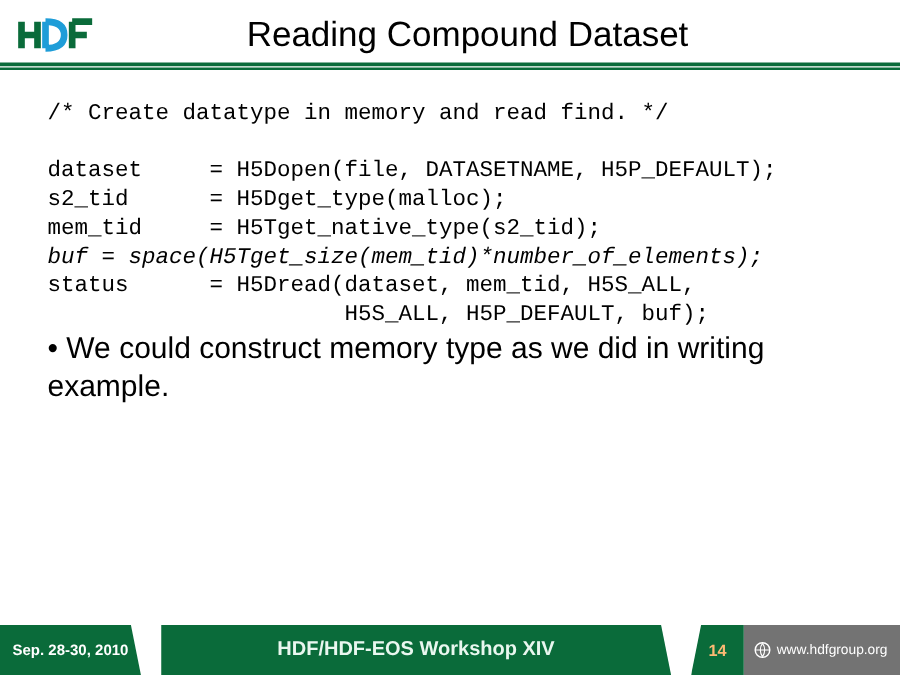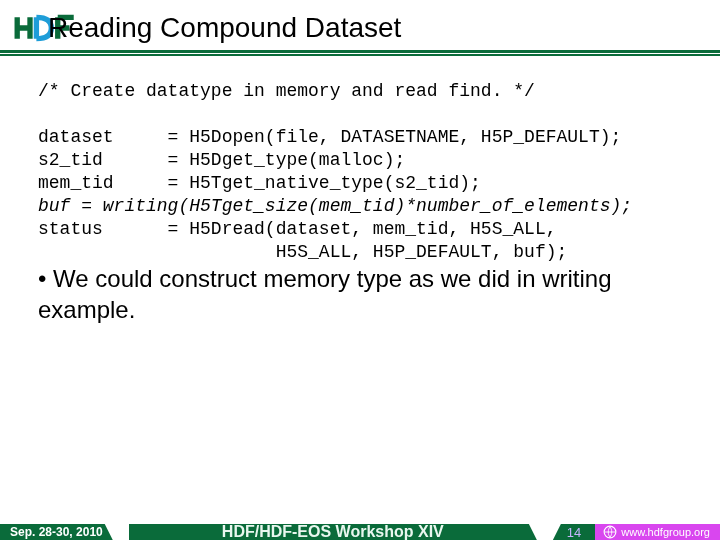--- a/index.html
+++ b/index.html
@@ -1,36 +1,36 @@
 <!DOCTYPE html>
 <html><head>
 <meta charset="utf-8">
 <style>
   * { margin: 0; padding: 0; box-sizing: border-box; }
   html, body { width: 720px; height: 540px; font-family: Arial, Helvetica, sans-serif; background: #fff; overflow: hidden; }
   .slide { width: 720px; height: 540px; position: relative; display: flex; flex-direction: column; }
   .header { display: flex; align-items: center; padding: 10px 20px 4px 14px; }
   .logo { display: flex; align-items: flex-start; }
   .logo svg { width: 64px; height: 36px; }
-  .title { flex: 1; text-align: left; font-size: 28px; font-weight: 400; color: #000; margin-left: -30px; }
+  .title { flex: 1; text-align: center; font-size: 28px; font-weight: 400; color: #000; margin-left: -30px; }
   .hr1 { height: 3px; background: #0a6b3a; margin: 0 0 1px 0; }
   .hr2 { height: 2px; background: #0a6b3a; margin: 0 0 16px 0; }
   .body { flex: 1; padding: 8px 38px 0 38px; }
   .code { font-family: "Courier New", Courier, monospace; font-size: 18px; line-height: 1.28; white-space: pre; color: #000; }
   .code .italic { font-style: italic; }
   .note-h { font-size: 19px; font-weight: 700; margin-top: 22px; margin-bottom: 14px; }
   .note-p { font-size: 24px; line-height: 1.28; margin-bottom: 14px; }
-  .footer { position: absolute; left: 0; right: 0; bottom: 0; height: 16px; display: flex; align-items: stretch; }
+  .footer { position: absolute; left: 0; right: 0; bottom: 0; height: 40px; display: flex; align-items: stretch; }
   .f-left, .f-right { background: #0a6b3a; color: #fff; font-size: 12px; font-weight: 700; display: flex; align-items: center; padding: 0 10px; min-width: 110px; }
   .f-left { border-top-right-radius: 6px; }
   .f-mid { flex: 1; background: #0a6b3a; color: #e9f7ef; font-size: 16px; font-weight: 700; display: flex; align-items: center; justify-content: center; margin: 0 16px; }
   .f-left, .f-mid { clip-path: polygon(0 0, calc(100% - 8px) 0, 100% 100%, 0 100%); }
   .f-right-wrap { display: flex; align-items: stretch; }
-  .f-num { background: #0a6b3a; color: #c4b5fd; font-size: 13px; font-weight: 400; display: flex; align-items: center; padding: 0 14px; clip-path: polygon(8px 0, 100% 0, 100% 100%, 0 100%); }
-  .f-logo { background: #d946ef; display: flex; align-items: center; padding: 0 10px 0 8px; color: #fff; font-size: 11px; }
+  .f-num { background: #0a6b3a; color: #fdba74; font-size: 13px; font-weight: 700; display: flex; align-items: center; padding: 0 14px; clip-path: polygon(8px 0, 100% 0, 100% 100%, 0 100%); }
+  .f-logo { background: #737373; display: flex; align-items: center; padding: 0 10px 0 8px; color: #fff; font-size: 11px; }
   .f-logo svg { width: 14px; height: 14px; margin-right: 4px; }
 </style>
 </head>
 <body>
 
 <div class="slide">
   <div class="header">
     <div class="logo">
       <svg viewBox="0 0 120 60">
         <path d="M6 10 L6 50 M6 30 L30 30 M30 10 L30 50" stroke="#0a6b3a" stroke-width="10" fill="none" stroke-linecap="butt"></path>
@@ -42,21 +42,21 @@
   </div>
   <div class="hr1"></div>
   <div class="hr2"></div>
 
   <div class="body">
     <div class="code"><span>/* Create datatype in memory and read find. */</span>
 
 <span>dataset     = H5Dopen(file, DATASETNAME, H5P_DEFAULT);</span>
 <span>s2_tid      = H5Dget_type(malloc);</span>
 <span>mem_tid     = H5Tget_native_type(s2_tid);</span>
-<span class="italic">buf = writing(H5Tget_size(mem_tid)*number_of_elements);</span>
+<span class="italic">buf = space(H5Tget_size(mem_tid)*number_of_elements);</span>
 <span>status      = H5Dread(dataset, mem_tid, H5S_ALL,</span>
 <span>                      H5S_ALL, H5P_DEFAULT, buf);</span></div>
 
     <div class="note-p">• We could construct memory type as we did in writing example.</div>
   </div>
 
   <div class="footer">
     <div class="f-left">Sep. 28-30, 2010</div>
     <div class="f-mid">HDF/HDF-EOS Workshop XIV</div>
     <div class="f-right-wrap">

